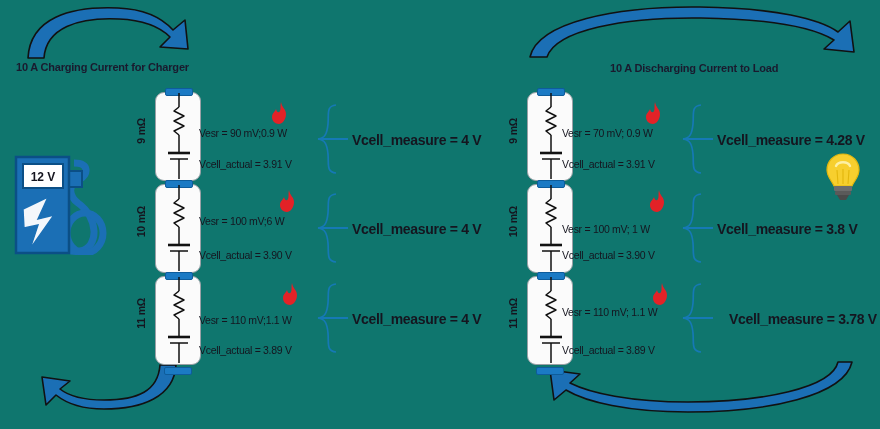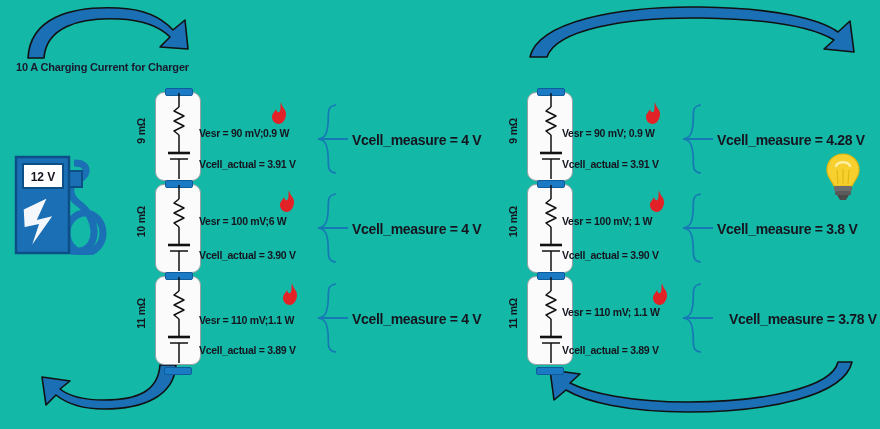--- a/index.html
+++ b/index.html
@@ -10,21 +10,21 @@
   body {
     width: 880px;
     height: 429px;
     font-family: "Liberation Sans", sans-serif;
     overflow: hidden;
   }
   #diagram {
     position: relative;
     width: 880px;
     height: 429px;
-    background: #14b8a6;
+    background: #0f766e;
   }
   .abs { position: absolute; }
 
   
   .section-title {
     position: absolute;
     font-size: 11px;
     font-weight: bold;
     color: #1a1a2e;
     letter-spacing: -0.2px;
@@ -70,21 +70,21 @@
     writing-mode: vertical-rl;
     transform: rotate(180deg);
     white-space: nowrap;
     letter-spacing: -0.2px;
   }
 
   
   .ann {
     position: absolute;
     font-size: 10.5px;
-    font-weight: bold;
+    font-weight: normal;
     color: #15151f;
     white-space: nowrap;
     letter-spacing: -0.3px;
   }
   .measure {
     position: absolute;
     font-size: 14px;
     font-weight: bold;
     color: #15151f;
     white-space: nowrap;
@@ -119,20 +119,21 @@
     <path d="M154,2 C152,34 120,46 82,46 C60,46 44,40 34,32 L24,42 L20,14 L48,18 L38,26
              C48,34 62,37 82,37 C116,37 136,28 138,2 Z" fill="#1b6fb5" stroke="#111111" stroke-width="1.6" stroke-linejoin="round"></path>
   </svg>
 
   <svg class="arrow-svg" id="arrow-bottom-right" style="left:530px; top:358px;" width="340" height="62" viewBox="0 0 340 62">
     <path d="M322,4 C314,38 238,54 158,54 C98,54 56,44 36,32 L24,42 L20,12 L50,16 L40,25
              C60,35 100,44 158,44 C232,44 302,30 308,4 Z" fill="#1b6fb5" stroke="#111111" stroke-width="1.6" stroke-linejoin="round"></path>
   </svg>
 
   <div class="section-title" id="title-charging">10 A Charging Current for Charger</div>
+  <div class="section-title" id="title-discharging">10 A Discharging Current to Load</div>
 
   <svg id="charger-icon" width="104" height="120" viewBox="0 0 104 120">
 
     <path d="M60,28 C76,28 74,40 66,44 C52,50 56,62 64,68 C84,82 86,112 66,116
              C46,120 42,96 56,88" fill="none" stroke="#1b6fb5" stroke-width="7"></path>
     <ellipse cx="71" cy="98" rx="18" ry="20" fill="none" stroke="#1b6fb5" stroke-width="7"></ellipse>
 
     <path d="M52,36 L68,36 L68,52 L52,52 Z" fill="#1b6fb5" stroke="#0b4f86" stroke-width="2"></path>
     <rect x="45" y="40" width="9" height="9" fill="none" stroke="#1b6fb5" stroke-width="3"></rect>
 
@@ -273,34 +274,34 @@
         <path d="M23,66 L23,86" stroke="#111" stroke-width="1.5" fill="none"></path>
       </svg>
     </div>
     <div class="terminal" style="left:9px; top:275px;"></div>
   </div>
 
   <div class="esr-label" style="left:507px; top:118px;">9 mΩ</div>
   <div class="esr-label" style="left:507px; top:206px;">10 mΩ</div>
   <div class="esr-label" style="left:507px; top:298px;">11 mΩ</div>
 
-  <div class="ann" style="left:562px; top:127px;">Vesr = 90 mV; 0.9 W</div>
+  <div class="ann" style="left:562px; top:127px;">Vesr = 70 mV; 0.9 W</div>
   <div class="ann" style="left:562px; top:158px;">Vcell_actual = 3.91 V</div>
   <svg class="flame" style="left:644px; top:102px;" viewBox="0 0 20 24">
     <path d="M11,0 C12,6 16,7 16,12 C16,18 12,22 9,22 C5,22 2,19 2,15
              C2,11 5,10 6,7 C7,11 9,11 10,9 C11,7 10,3 11,0 Z" fill="#e32227"></path>
   </svg>
   <svg class="bracket" style="left:681px; top:104px;" width="24" height="70" viewBox="0 0 24 70">
     <path d="M20,1 C10,2 13,10 12,20 C11,30 9,34 2,35 C9,36 11,40 12,50
              C13,60 10,68 20,69" fill="none" stroke="#1679b5" stroke-width="1.7"></path>
   </svg>
   <div class="abs" style="left:683px; top:138px; width:30px; height:2px; background:#1679b5;"></div>
   <div class="measure" style="left:717px; top:132px;">Vcell_measure = 4.28 V</div>
 
-  <div class="ann" style="left:562px; top:215px;">Vesr = 100 mV; 1 W</div>
+  <div class="ann" style="left:562px; top:223px;">Vesr = 100 mV; 1 W</div>
   <div class="ann" style="left:562px; top:249px;">Vcell_actual = 3.90 V</div>
   <svg class="flame" style="left:648px; top:190px;" viewBox="0 0 20 24">
     <path d="M11,0 C12,6 16,7 16,12 C16,18 12,22 9,22 C5,22 2,19 2,15
              C2,11 5,10 6,7 C7,11 9,11 10,9 C11,7 10,3 11,0 Z" fill="#e32227"></path>
   </svg>
   <svg class="bracket" style="left:681px; top:193px;" width="24" height="70" viewBox="0 0 24 70">
     <path d="M20,1 C10,2 13,10 12,20 C11,30 9,34 2,35 C9,36 11,40 12,50
              C13,60 10,68 20,69" fill="none" stroke="#1679b5" stroke-width="1.7"></path>
   </svg>
   <div class="abs" style="left:683px; top:227px; width:30px; height:2px; background:#1679b5;"></div>

